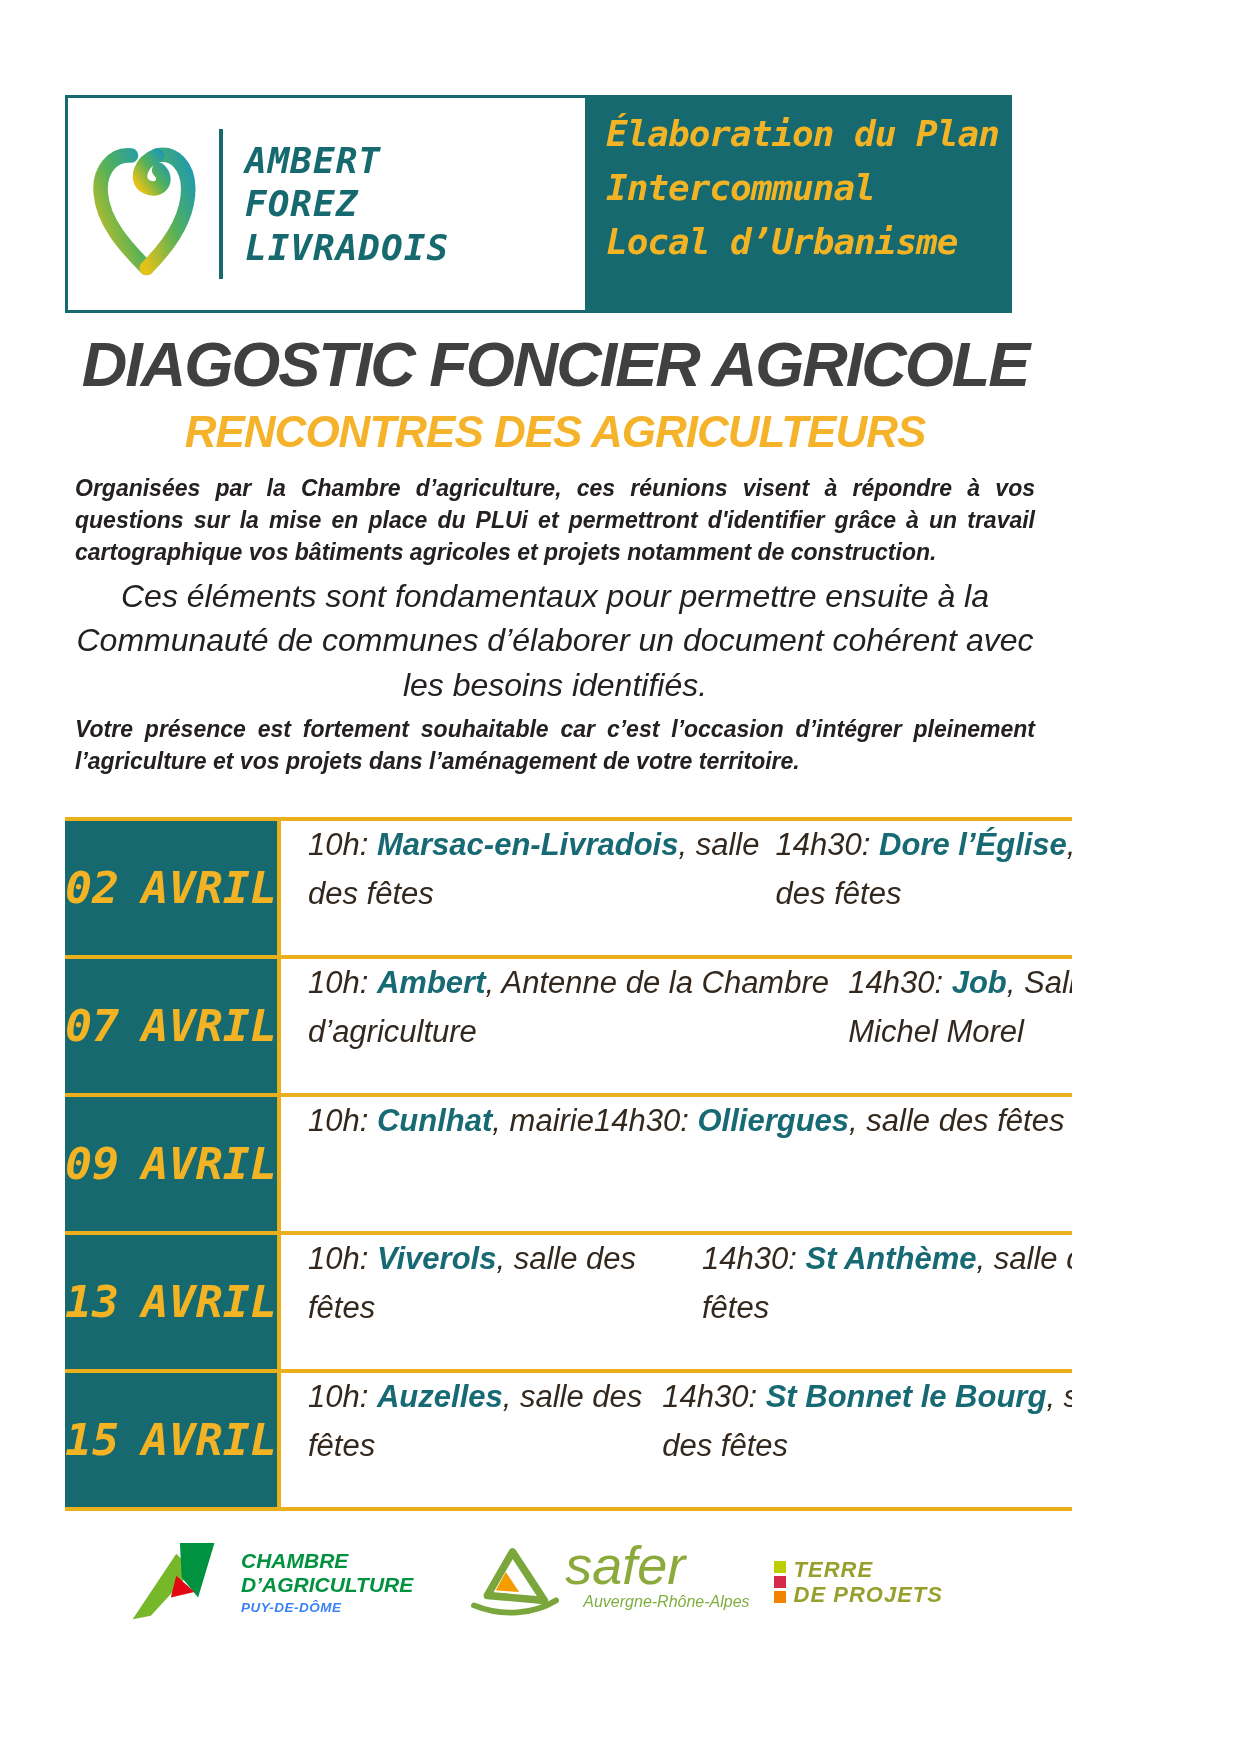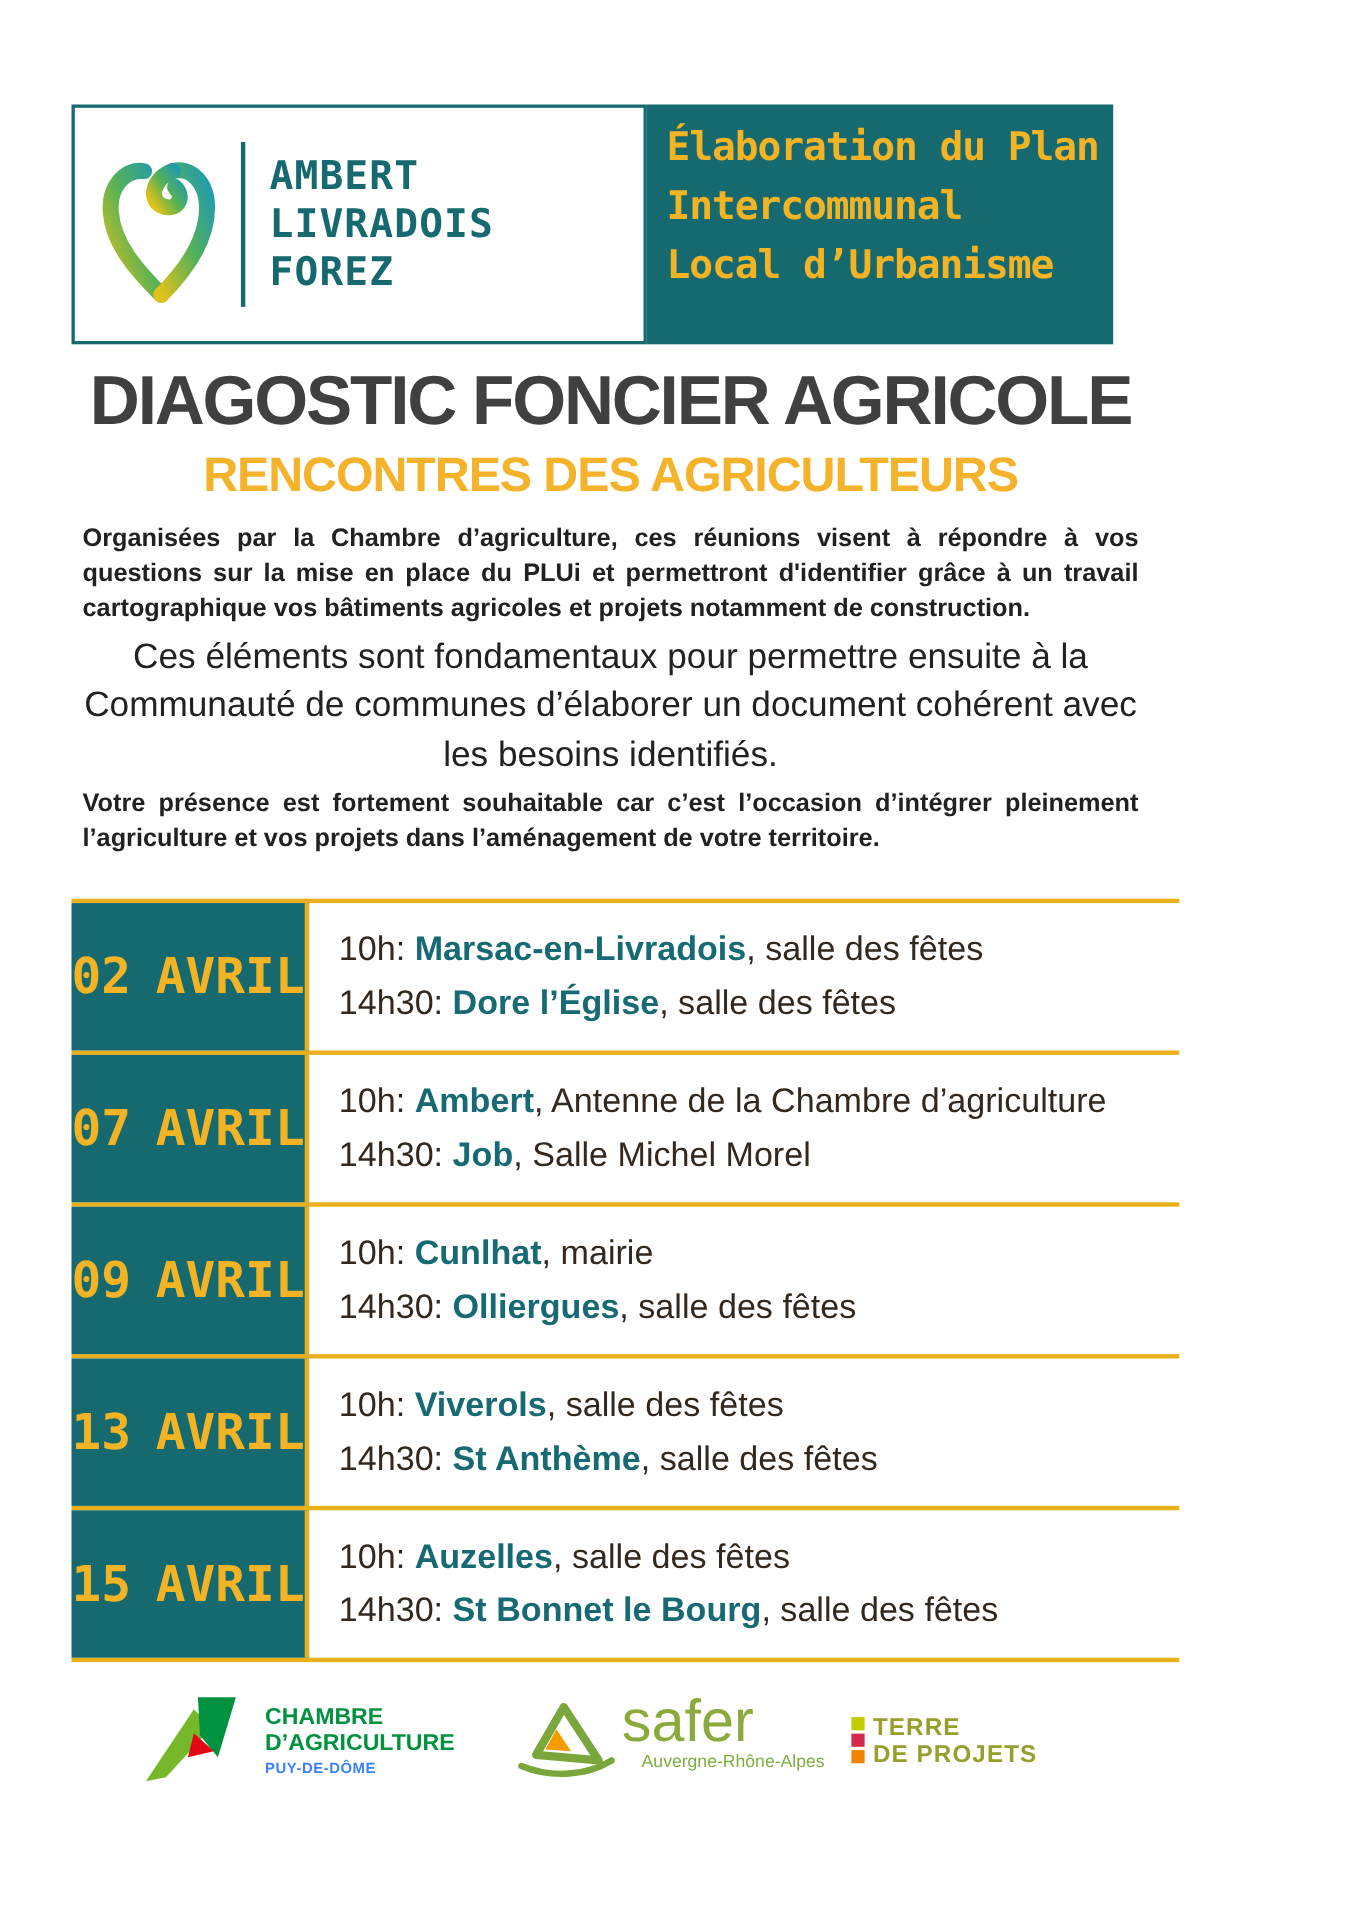--- a/index.html
+++ b/index.html
@@ -1,18 +1,19 @@
 <!DOCTYPE html>
 <html><head>
 <meta charset="utf-8">
 <style>
   html,body { margin:0; padding:0; background:#ffffff; }
   .page {
     width:1072px; height:1754px; background:#ffffff; position:relative; overflow:hidden;
     font-family:"Liberation Sans", sans-serif;
+    font-style:italic;
   }
   
   .header-row { display:flex; margin:95px 60px 0 65px; height:218px; }
   .logo-box {
     width:523px; box-sizing:border-box; border:3px solid #15696F; background:#fff;
     display:flex; align-items:center;
   }
   .logo-mark { margin-left:14px; flex:0 0 auto; }
   .logo-divider { width:4px; height:150px; background:#15696F; margin:0 22px 0 12px; }
   .logo-text {
@@ -41,21 +42,21 @@
   
   .schedule { margin:40px 0 0 65px; width:1115px; border-top:4px solid #E9B01C; }
   .srow { display:flex; border-bottom:4px solid #E9B01C; min-height:134px; }
   .date-cell {
     width:216px; box-sizing:border-box; background:#15696F; border-right:4px solid #E9B01C;
     display:flex; flex-direction:row; justify-content:space-between; align-items:center;
     color:#F2B324; font-family:"DejaVu Sans Mono", monospace; font-weight:bold;
     font-size:45px; line-height:1.42;
   }
   .slots {
-    flex:1; display:flex; flex-direction:column; justify-content:center;
+    flex:1; display:flex; flex-direction:row; justify-content:flex-start;
     padding-left:27px; font-size:31px; color:#33281E; line-height:1.58;
   }
   .place { color:#176A74; font-weight:bold; }
   
   .contacts-bar {
     margin-left:65px; width:1115px; background:#15696F; color:#F4B32A;
     text-align:center; font-weight:bold; padding:13px 0 16px;
   }
   .contacts-title { font-size:29px; }
   .contacts-line  { font-size:31px; margin-top:9px; }
@@ -92,22 +93,22 @@
         </defs>
         <g fill="none" stroke="url(#alfg)" stroke-width="14" stroke-linecap="round">
           <path d="M62,136 C42,116 20,92 18,64 C16,42 30,26 47,28"></path>
           <path d="M62,136 C84,114 102,88 102,60 C102,38 88,24 72,28"></path>
           <path d="M72,28 C56,34 50,52 62,58 C74,64 84,52 74,42"></path>
         </g>
       </svg>
       <div class="logo-divider"></div>
       <div class="logo-text">
         <div>AMBERT</div>
+        <div>FOREZ</div>
         <div>LIVRADOIS</div>
-        <div>FOREZ</div>
       </div>
     </div>
     <div class="banner">
       <div>Élaboration du Plan</div>
       <div>Intercommunal</div>
       <div>Local d’Urbanisme</div>
     </div>
   </div>
 
   <div class="content-col">

